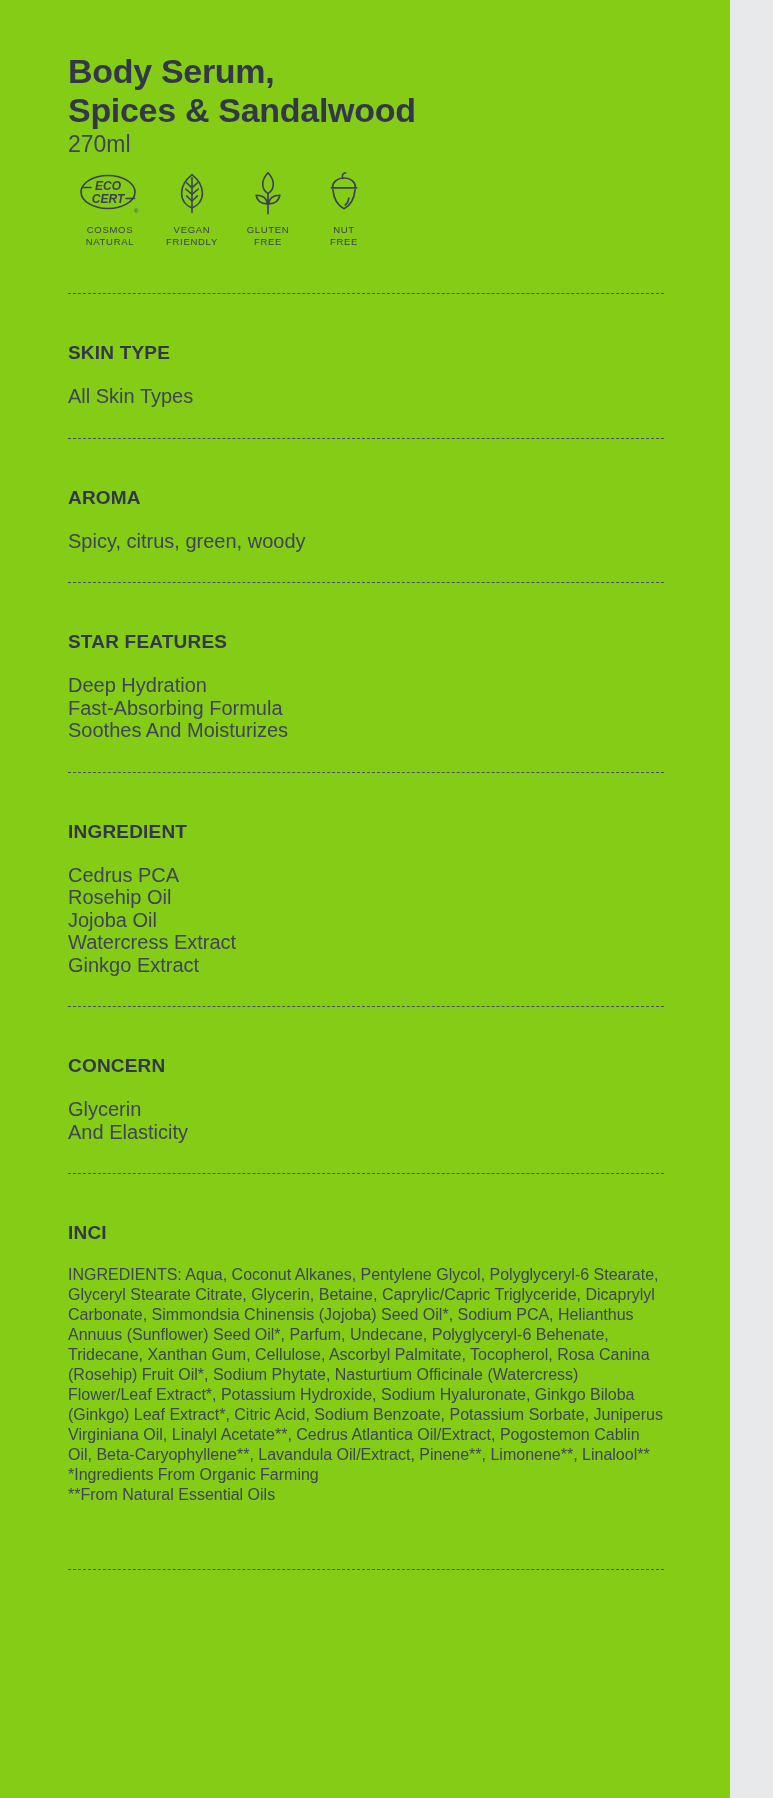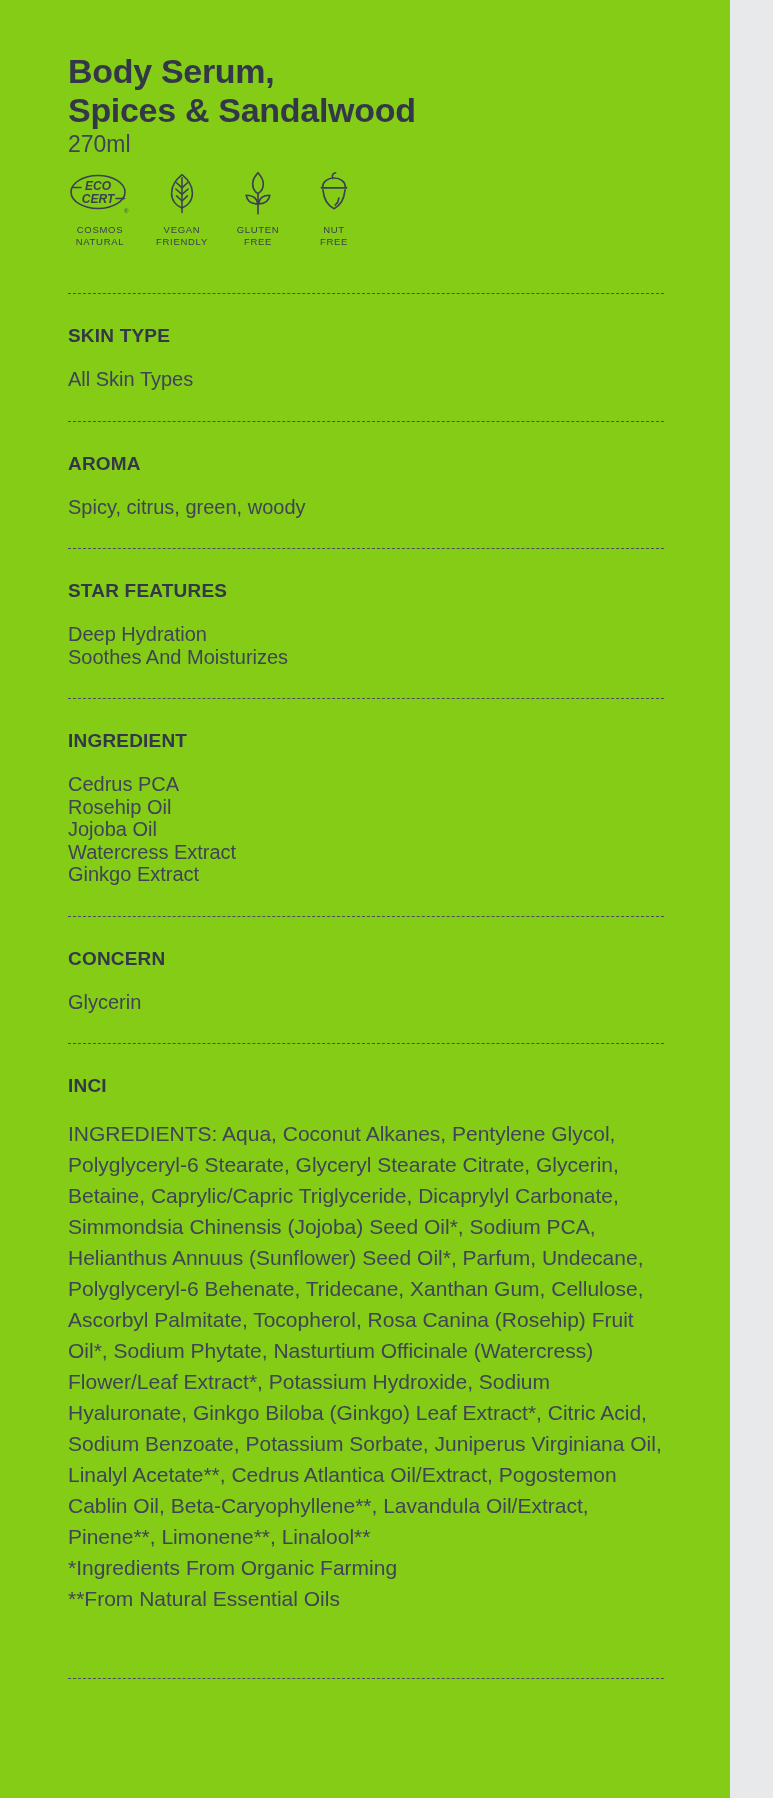--- a/index.html
+++ b/index.html
@@ -23,20 +23,21 @@
   .volume {
     font-size: 23px;
     line-height: 28px;
     color: #3f4456;
   }
   .badges {
     display: flex;
     align-items: flex-start;
     gap: 24px;
     margin-top: 14px;
+    margin-left: 10px;
   }
   .badge {
     display: flex;
     flex-direction: column;
     align-items: center;
     min-width: 52px;
   }
   .badge .icon-wrap {
     height: 44px;
     display: flex;
@@ -64,29 +65,29 @@
     height: 0;
   }
   .sep-first { margin-top: 46px; }
   .sep-lg { margin-top: 64px; }
   .section h2 {
     font-size: 19px;
     line-height: 24px;
     font-weight: 700;
     letter-spacing: 0.2px;
     color: #333849;
-    margin: 30px 0 20px 0;
+    margin: 47px 0 20px 0;
   }
   .section .line {
     font-size: 20px;
     line-height: 22.5px;
   }
   .section .para {
-    font-size: 21px;
-    line-height: 31px;
+    font-size: 16px;
+    line-height: 20px;
   }
 </style>
 </head>
 <body>
 
 <div class="page">
 
   <h1 class="title">
     <span>Body Serum,</span><br>
     <span>Spices &amp; Sandalwood</span>
@@ -166,39 +167,41 @@
   <div class="section">
     <h2>AROMA</h2>
     <div class="line">Spicy, citrus, green, woody</div>
   </div>
 
   <hr class="sep">
 
   <div class="section">
     <h2>STAR FEATURES</h2>
     <div class="line">Deep Hydration</div>
+    <div class="line">Fast-Absorbing Formula</div>
     <div class="line">Soothes And Moisturizes</div>
   </div>
 
   <hr class="sep">
 
   <div class="section">
     <h2>INGREDIENT</h2>
     <div class="line">Cedrus PCA</div>
     <div class="line">Rosehip Oil</div>
     <div class="line">Jojoba Oil</div>
     <div class="line">Watercress Extract</div>
     <div class="line">Ginkgo Extract</div>
   </div>
 
   <hr class="sep">
 
   <div class="section">
     <h2>CONCERN</h2>
     <div class="line">Glycerin</div>
+    <div class="line">And Elasticity</div>
   </div>
 
   <hr class="sep">
 
   <div class="section">
     <h2>INCI</h2>
     <div class="para">INGREDIENTS: Aqua, Coconut Alkanes, Pentylene Glycol, Polyglyceryl-6 Stearate, Glyceryl Stearate Citrate, Glycerin, Betaine, Caprylic/Capric Triglyceride, Dicaprylyl Carbonate, Simmondsia Chinensis (Jojoba) Seed Oil*, Sodium PCA, Helianthus Annuus (Sunflower) Seed Oil*, Parfum, Undecane, Polyglyceryl-6 Behenate, Tridecane, Xanthan Gum, Cellulose, Ascorbyl Palmitate, Tocopherol, Rosa Canina (Rosehip) Fruit Oil*, Sodium Phytate, Nasturtium Officinale (Watercress) Flower/Leaf Extract*, Potassium Hydroxide, Sodium Hyaluronate, Ginkgo Biloba (Ginkgo) Leaf Extract*, Citric Acid, Sodium Benzoate, Potassium Sorbate, Juniperus Virginiana Oil, Linalyl Acetate**, Cedrus Atlantica Oil/Extract, Pogostemon Cablin Oil, Beta-Caryophyllene**, Lavandula Oil/Extract, Pinene**, Limonene**, Linalool**</div>
     <div class="para">*Ingredients From Organic Farming</div>
     <div class="para">**From Natural Essential Oils</div>
   </div>

